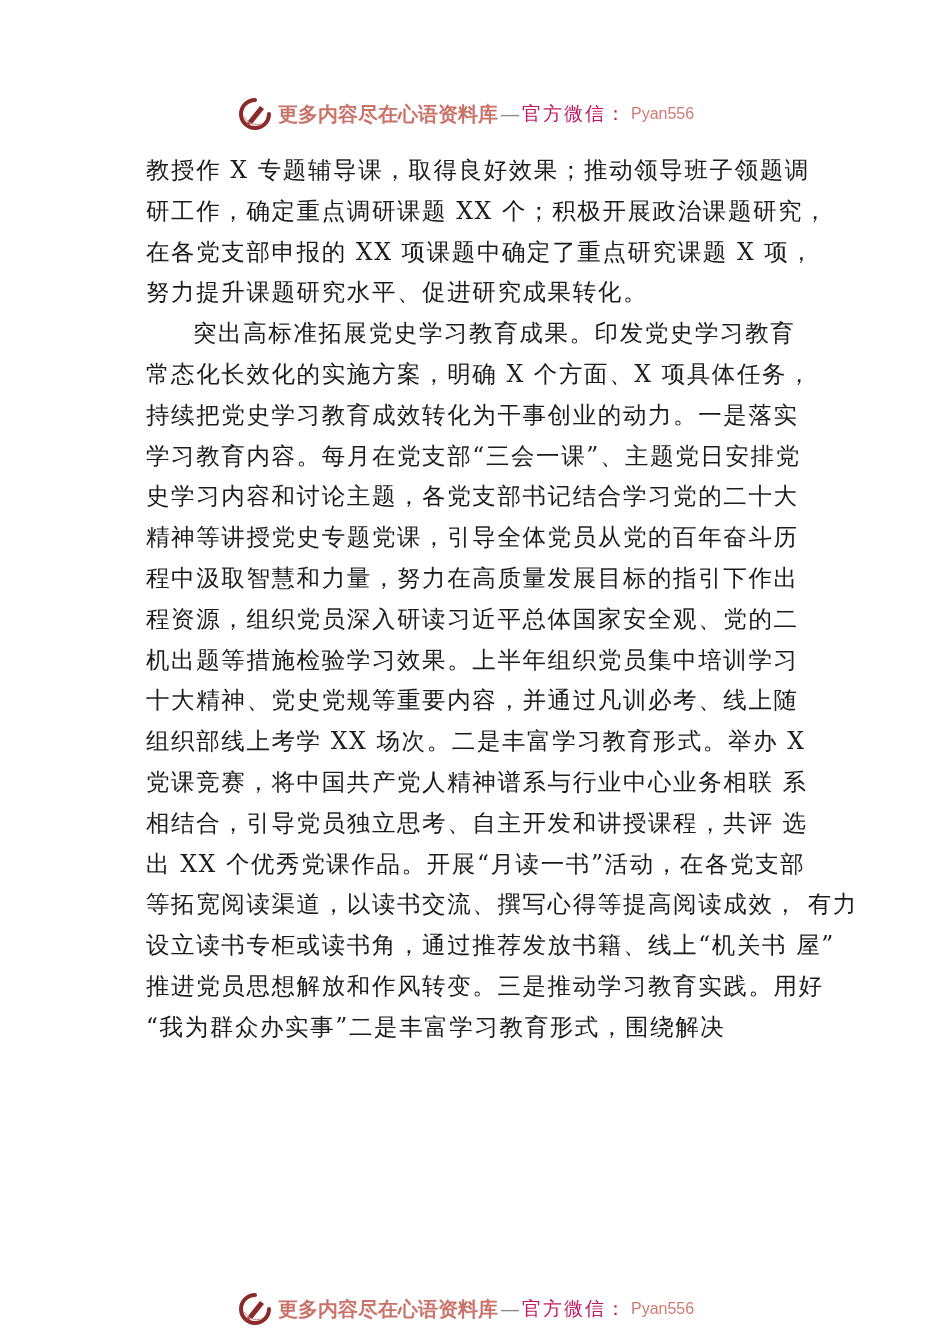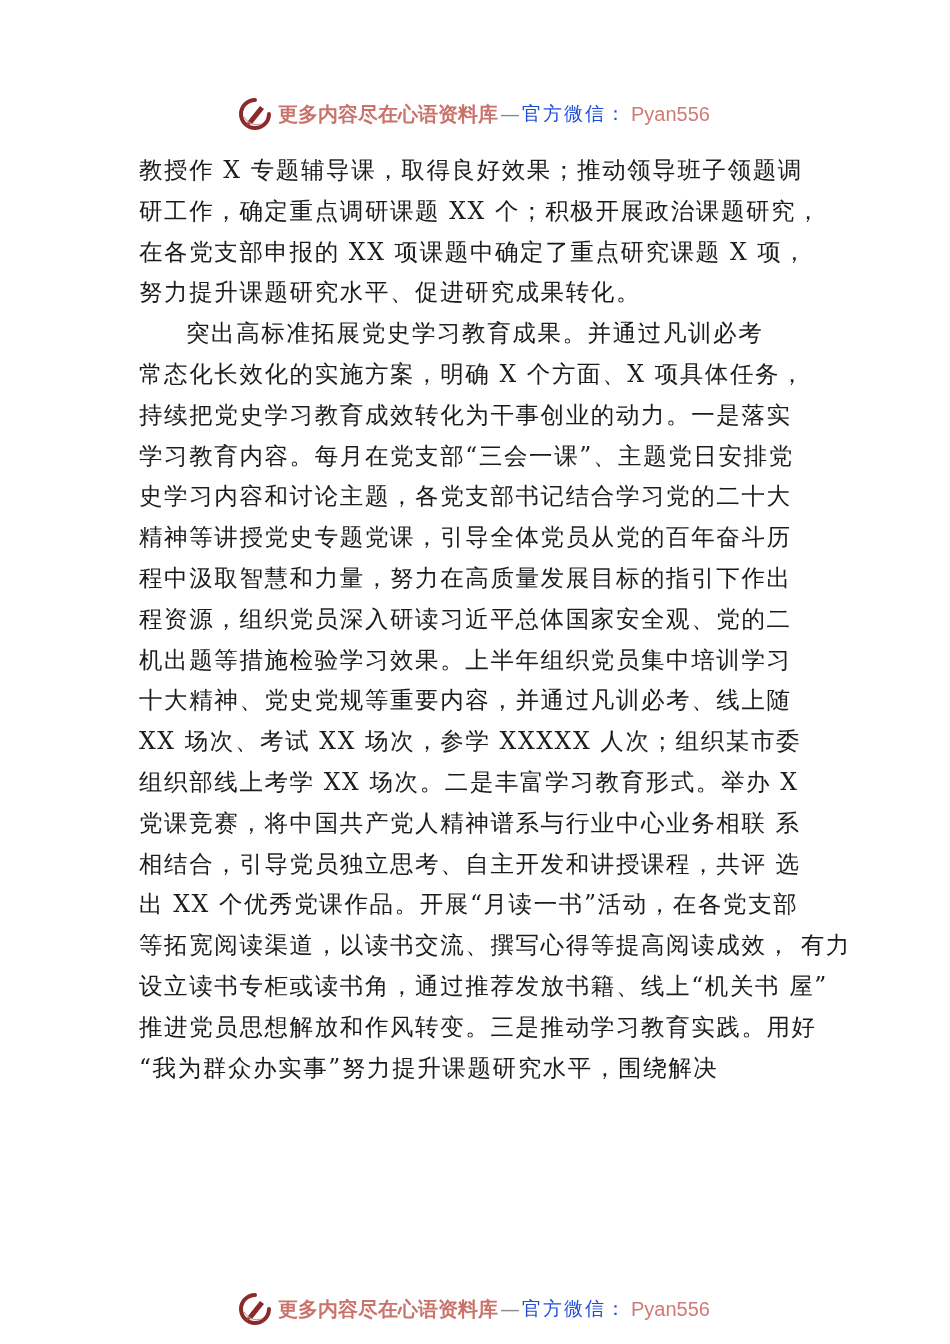--- a/index.html
+++ b/index.html
@@ -38,34 +38,34 @@
       font-family: Liberation Sans, sans-serif;
       letter-spacing: 0px;
     }
     .banner .dash {
       color: #8a8a8a;
       font-size: 20px;
       font-family: "DejaVu Sans", sans-serif;
       margin: 0 2px;
     }
     .banner .official {
-      color: #1d4ed8;
+      color: #be185d;
       font-size: 19px;
       font-family: "DejaVu Sans", sans-serif;
       letter-spacing: 2px;
     }
     .banner .wechat-id {
       color: #d07a76;
-      font-size: 20px;
+      font-size: 16px;
       font-family: "Liberation Sans", sans-serif;
       margin-left: 4px;
     }
     .doc {
       position: absolute;
-      left: 139px;
+      left: 146px;
       top: 150px;
       width: 690px;
     }
     .line {
       height: 40.8px;
       line-height: 40.8px;
       font-size: 23.5px;
       white-space: nowrap;
       letter-spacing: 1.6px;
       color: #1c1c1c;
@@ -90,39 +90,38 @@
   <span class="dash">—</span>
   <span class="official">官方微信：</span>
   <span class="wechat-id">Pyan556</span>
 </div>
 
 <div class="doc">
   <div class="line">教授作 X 专题辅导课，取得良好效果；推动领导班子领题调</div>
   <div class="line">研工作，确定重点调研课题 XX 个；积极开展政治课题研究，</div>
   <div class="line">在各党支部申报的 XX 项课题中确定了重点研究课题 X 项，</div>
   <div class="line">努力提升课题研究水平、促进研究成果转化。</div>
-  <div class="line indent">突出高标准拓展党史学习教育成果。并通过凡训必考</div>
+  <div class="line indent">突出高标准拓展党史学习教育成果。印发党史学习教育</div>
   <div class="line">常态化长效化的实施方案，明确 X 个方面、X 项具体任务，</div>
   <div class="line">持续把党史学习教育成效转化为干事创业的动力。一是落实</div>
   <div class="line">学习教育内容。每月在党支部“三会一课”、主题党日安排党</div>
   <div class="line">史学习内容和讨论主题，各党支部书记结合学习党的二十大</div>
   <div class="line">精神等讲授党史专题党课，引导全体党员从党的百年奋斗历</div>
   <div class="line">程中汲取智慧和力量，努力在高质量发展目标的指引下作出</div>
   <div class="line">程资源，组织党员深入研读习近平总体国家安全观、党的二</div>
   <div class="line">机出题等措施检验学习效果。上半年组织党员集中培训学习</div>
   <div class="line">十大精神、党史党规等重要内容，并通过凡训必考、线上随</div>
-  <div class="line">XX 场次、考试 XX 场次，参学 XXXXX 人次；组织某市委</div>
   <div class="line">组织部线上考学 XX 场次。二是丰富学习教育形式。举办 X</div>
   <div class="line">党课竞赛，将中国共产党人精神谱系与行业中心业务相联 系</div>
   <div class="line">相结合，引导党员独立思考、自主开发和讲授课程，共评 选</div>
   <div class="line">出 XX 个优秀党课作品。开展“月读一书”活动，在各党支部</div>
   <div class="line">等拓宽阅读渠道，以读书交流、撰写心得等提高阅读成效， 有力</div>
   <div class="line">设立读书专柜或读书角，通过推荐发放书籍、线上“机关书 屋”</div>
   <div class="line">推进党员思想解放和作风转变。三是推动学习教育实践。用好</div>
-  <div class="line">“我为群众办实事”努力提升课题研究水平，围绕解决</div>
+  <div class="line">“我为群众办实事”二是丰富学习教育形式，围绕解决</div>
 </div>
 
 <div class="banner bottom">
   <span class="logo">
     <svg width="34" height="34" viewBox="0 0 34 34">
       <path d="M17 3 A14 14 0 1 0 31 17" fill="none" stroke="#8b2a2a" stroke-width="4" stroke-linecap="round"></path>
       <path d="M10 24 L22 9 L26 12 L14 27 Z" fill="#8b2a2a"></path>
       <path d="M10 24 L8 29 L13 27 Z" fill="#a04040"></path>
       <path d="M6 20 Q12 30 24 27" fill="none" stroke="#c98a86" stroke-width="1"></path>
     </svg>

